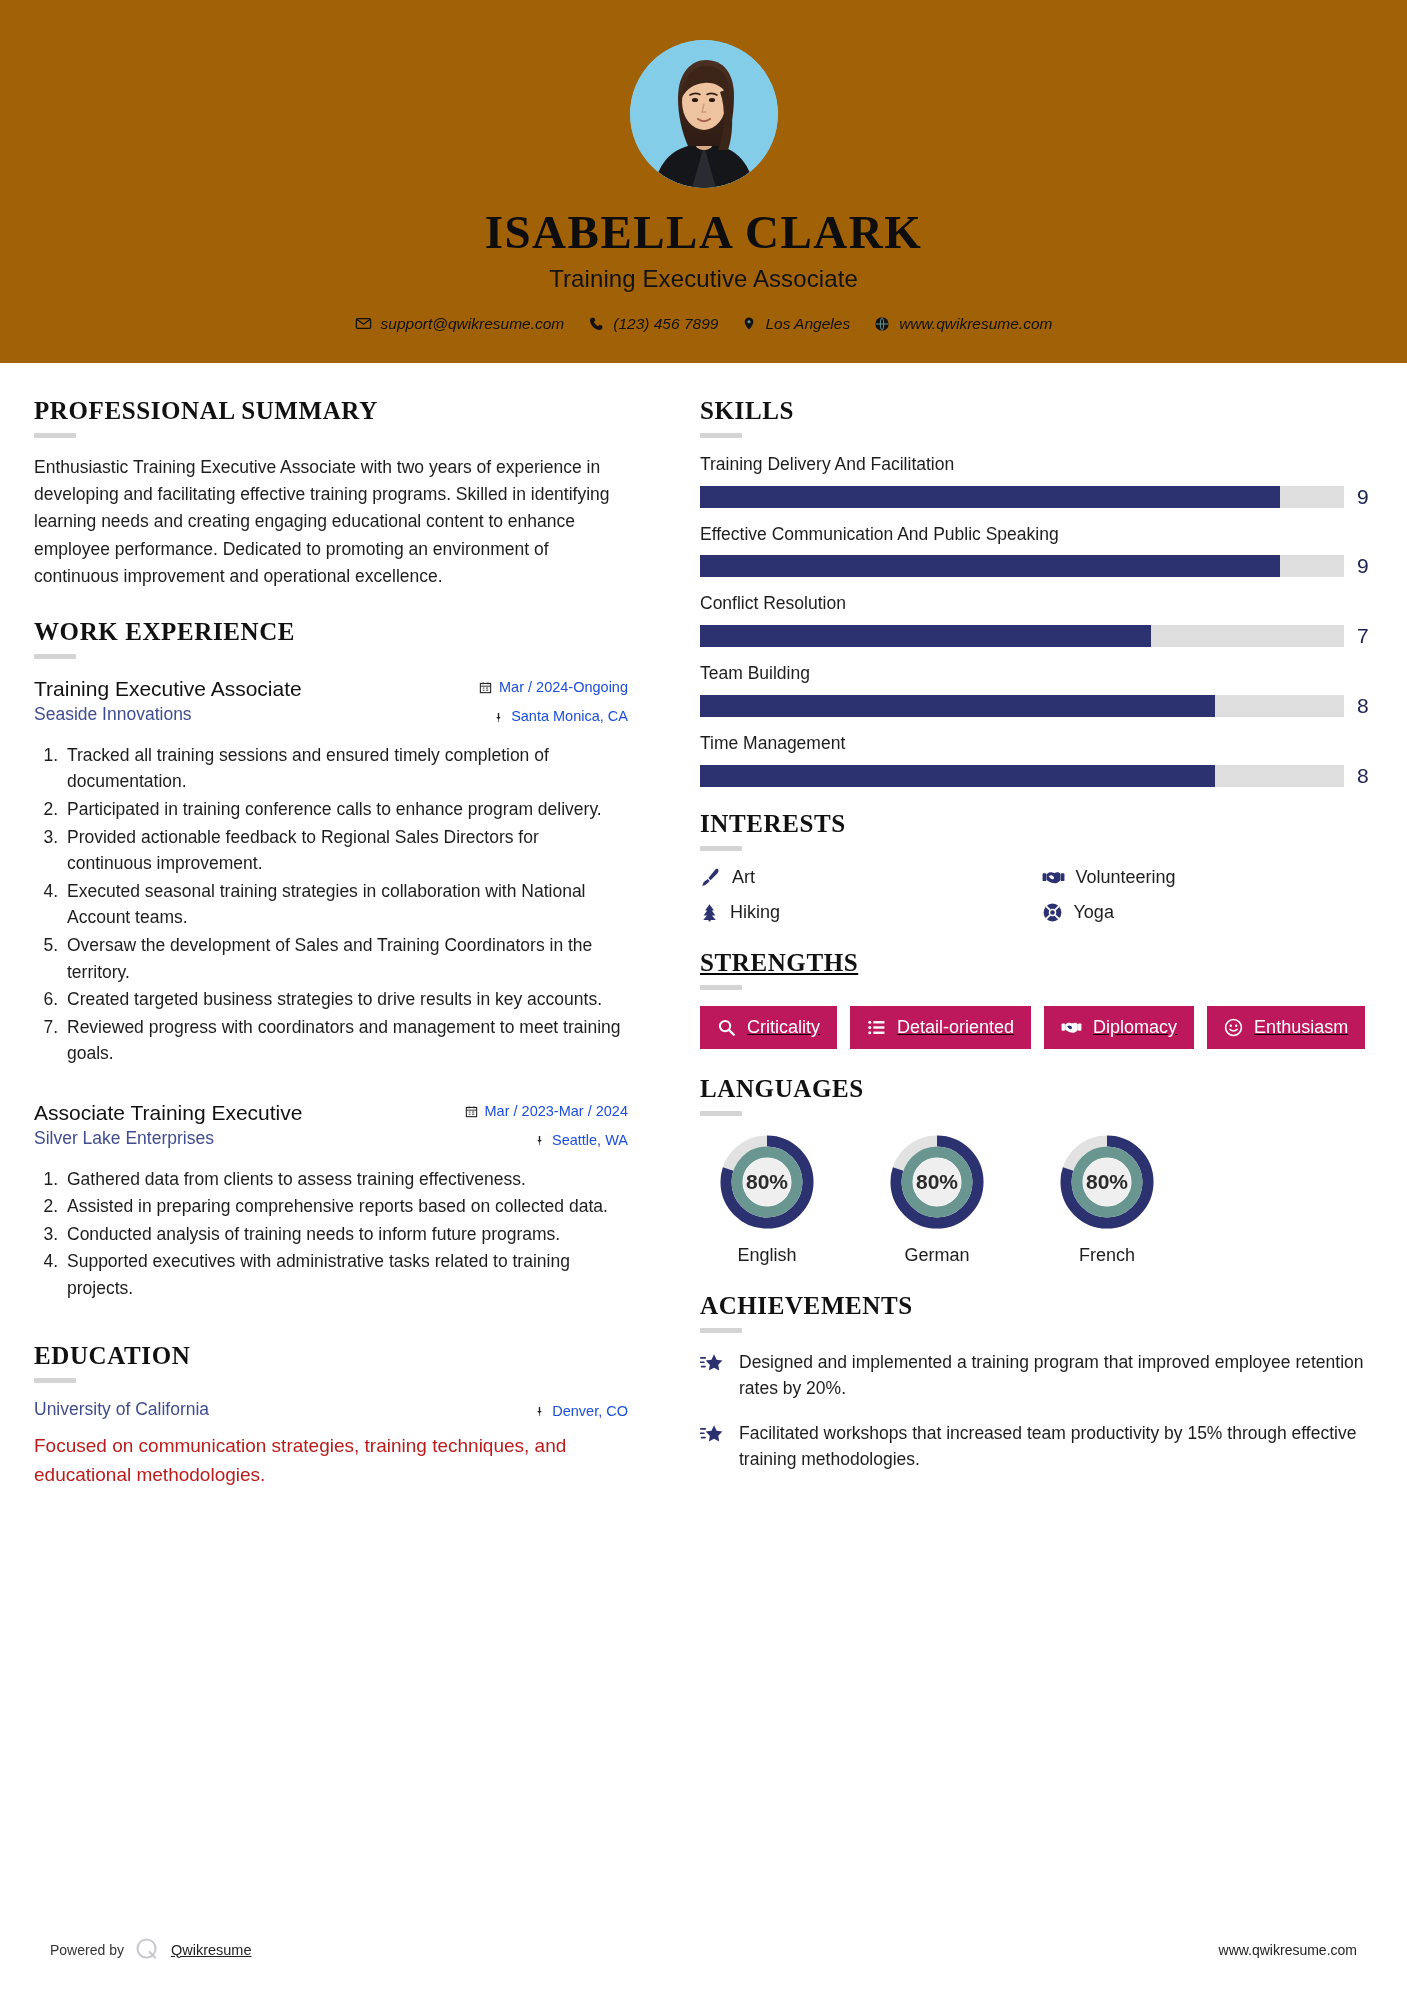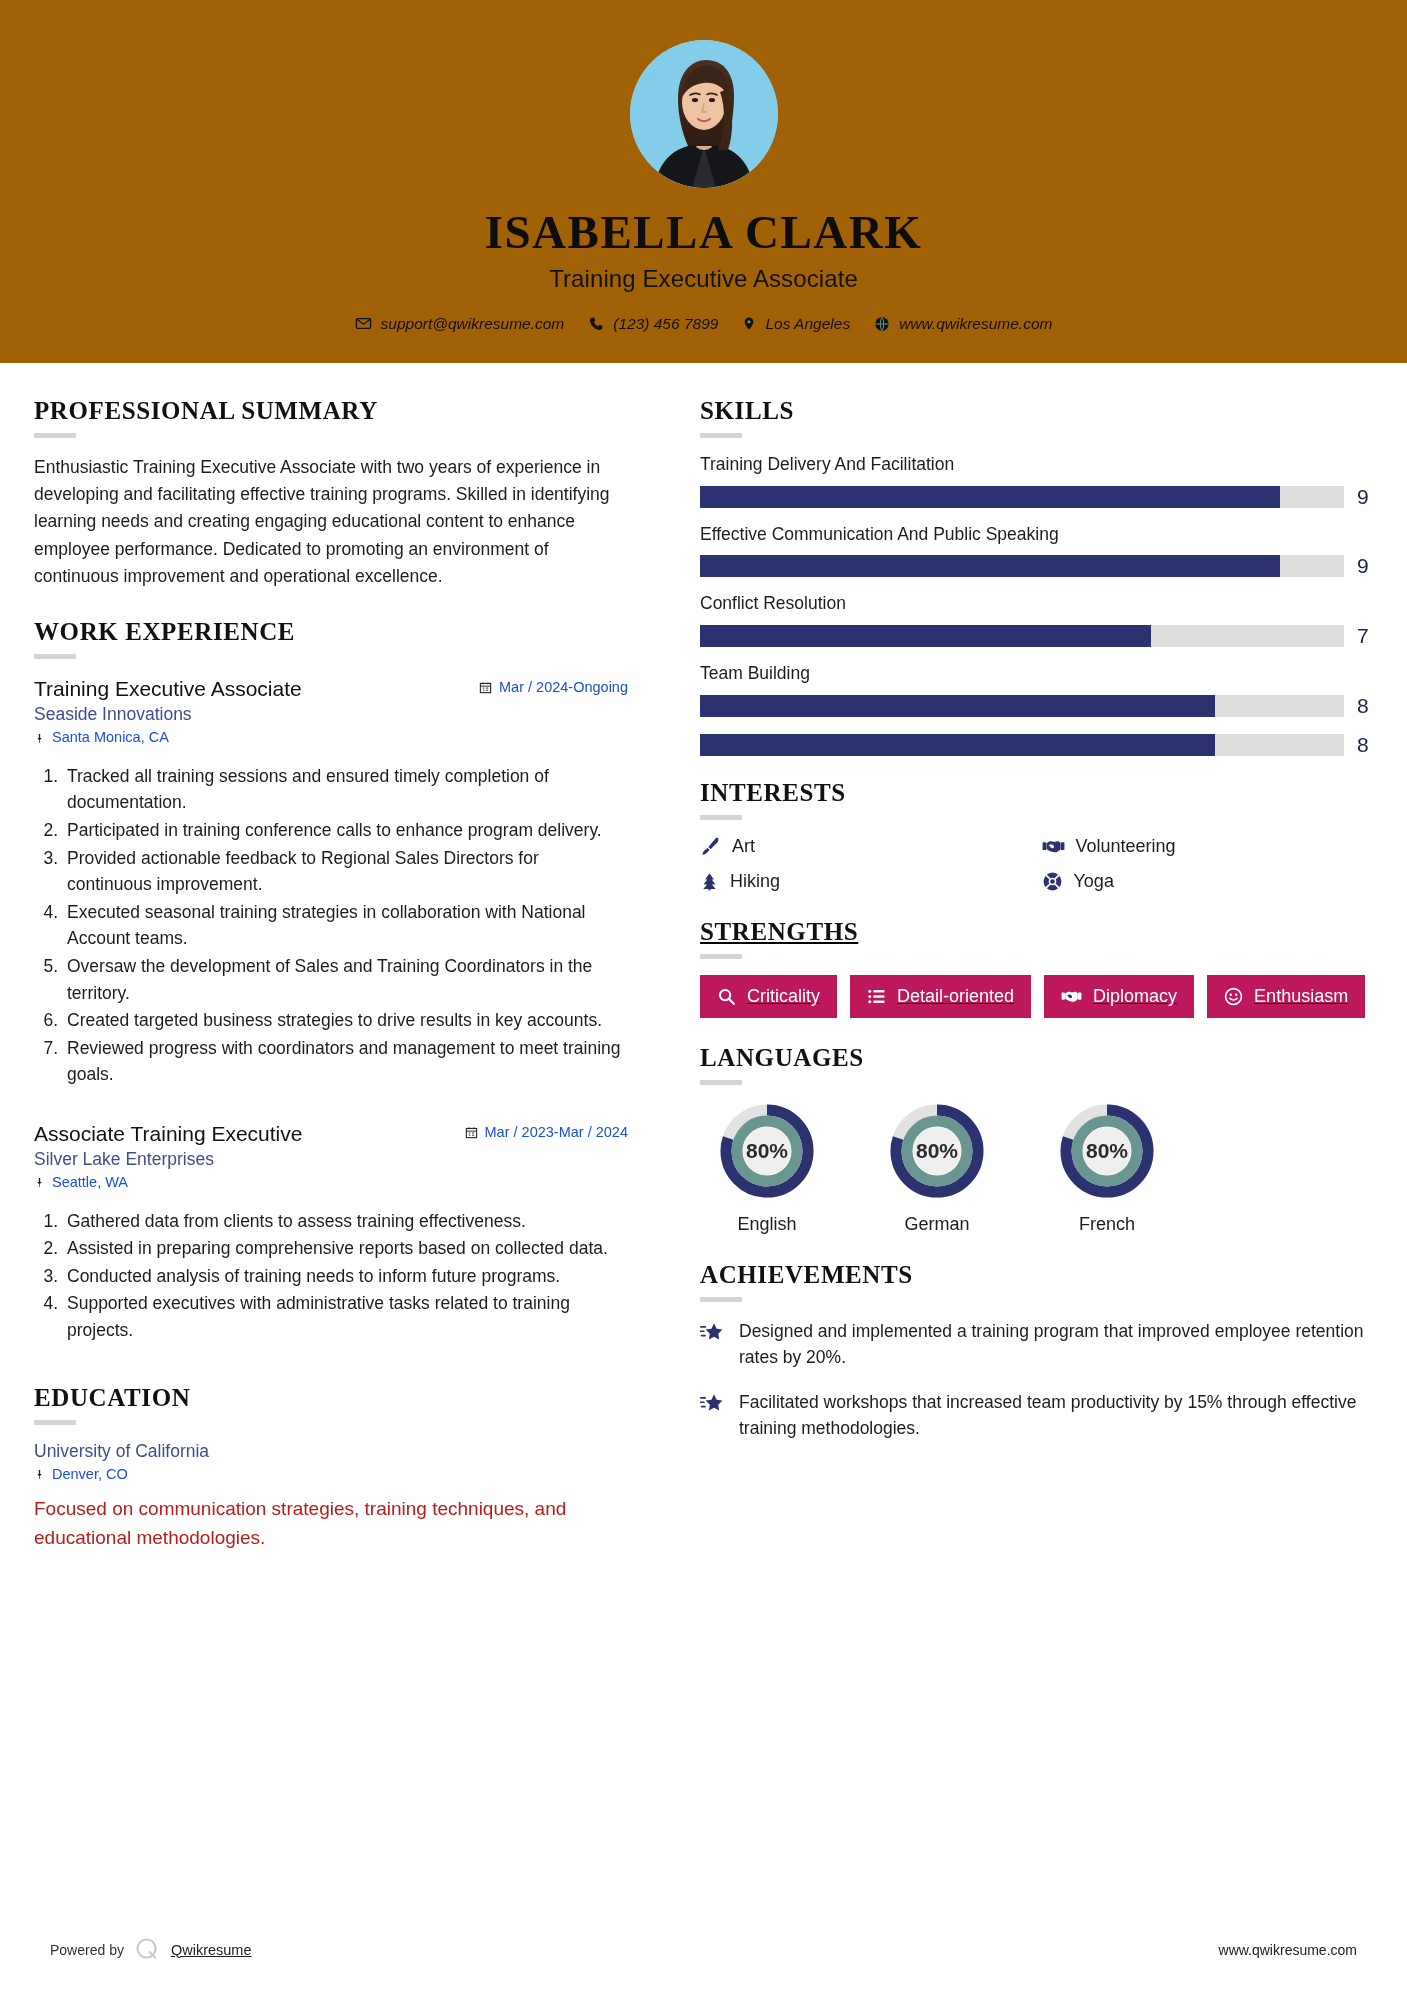--- a/index.html
+++ b/index.html
@@ -112,21 +112,20 @@
     gap: 7px;
     font-size: 14.5px;
     color: #1d4ed8;
     line-height: 1.75;
   }
   .entry-sub {
     display: flex;
     justify-content: space-between;
     align-items: flex-start;
     margin-top: 2px;
-    flex-direction: column;
   }
   .entry-org {
     font-size: 17.5px;
     color: #3f4d8f;
   }
   .entry-list {
     margin: 12px 0 0 0;
     padding-left: 29px;
     font-size: 17.5px;
     line-height: 1.52;
@@ -466,20 +465,21 @@
           <div class="skill-name">Team Building</div>
           <div class="skill-row">
             <div class="skill-track">
               <div class="skill-fill" style="width:80%"></div>
             </div>
             <div class="skill-val">8</div>
           </div>
         </div>
 
         <div class="skill">
+          <div class="skill-name">Time Management</div>
           <div class="skill-row">
             <div class="skill-track">
               <div class="skill-fill" style="width:80%"></div>
             </div>
             <div class="skill-val">8</div>
           </div>
         </div>
       </section>
 
       <section style="margin-top:22px;">

